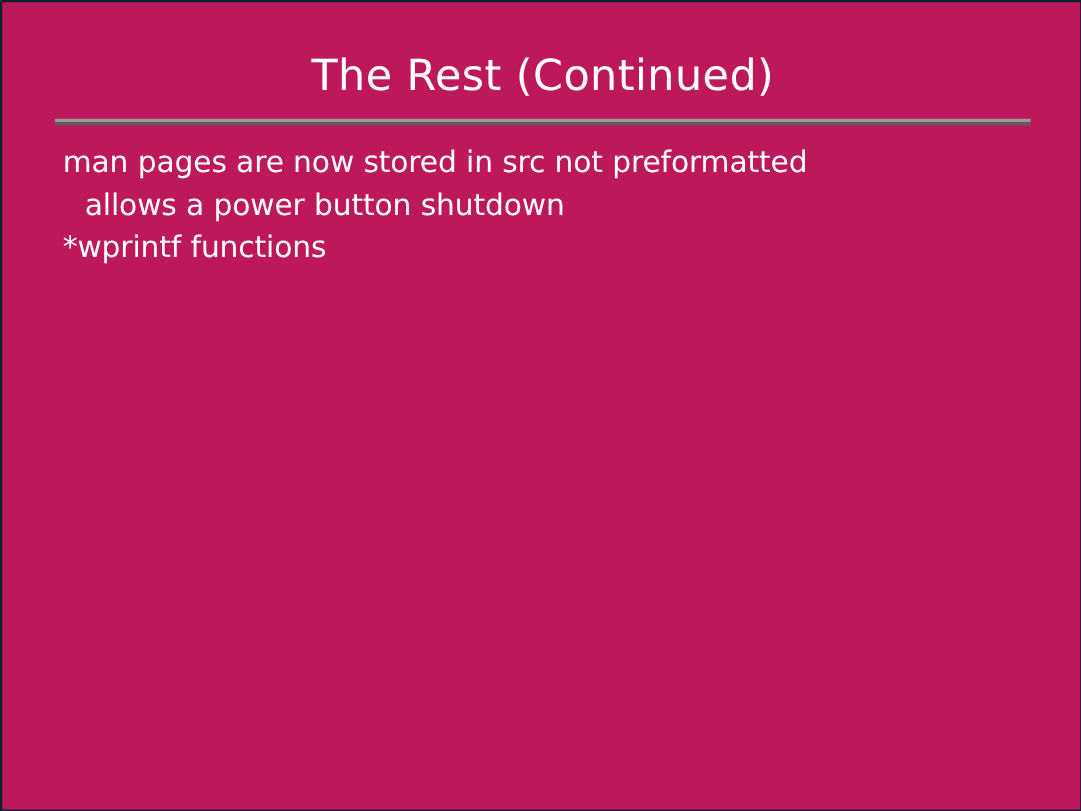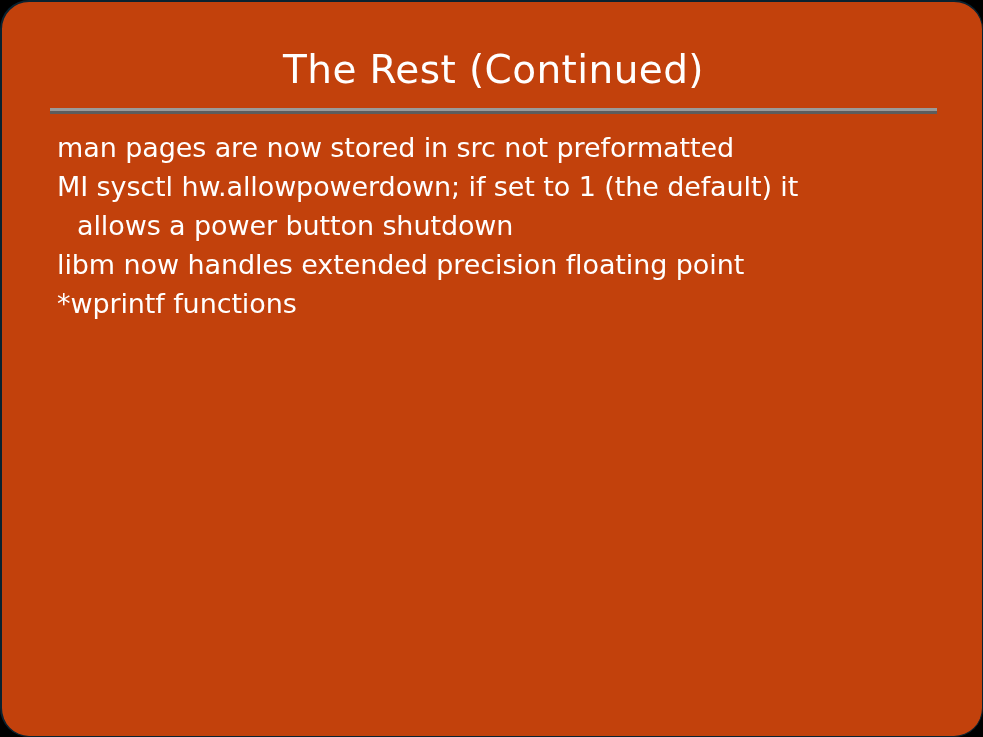--- a/index.html
+++ b/index.html
@@ -82,32 +82,30 @@
     letter-spacing: -0.1px;
     white-space: nowrap;
   }
   .body-line.indented {
     padding-left: 20px;
   }
 </style>
 </head>
 <body>
 
-<div id="slide" style="background: #c2410c; border-color: rgb(10, 34, 48); border-radius: 29px;">
+<div id="slide" style="background: #be185d; border-color: rgb(10, 34, 48);">
 
   <div id="title-block">
     <span id="title-text" style="color: rgb(255, 255, 255);">The Rest (Continued)</span>
   </div>
 
   <div id="title-rule">
     <div class="rule-top" style="background: rgb(154, 154, 154);"></div>
     <div class="rule-bottom" style="background: rgb(93, 93, 93);"></div>
   </div>
 
   <div id="body-block">
       <div class="body-line" style="color: rgb(255, 255, 255);">man pages are now stored in src not preformatted</div>
-      <div class="body-line" style="color: rgb(255, 255, 255);">MI sysctl hw.allowpowerdown; if set to 1 (the default) it</div>
       <div class="body-line indented" style="color: rgb(255, 255, 255);">allows a power button shutdown</div>
-      <div class="body-line" style="color: rgb(255, 255, 255);">libm now handles extended precision floating point</div>
       <div class="body-line" style="color: rgb(255, 255, 255);">*wprintf functions</div>
     </div>
 
 </div>
 
 </body></html>

